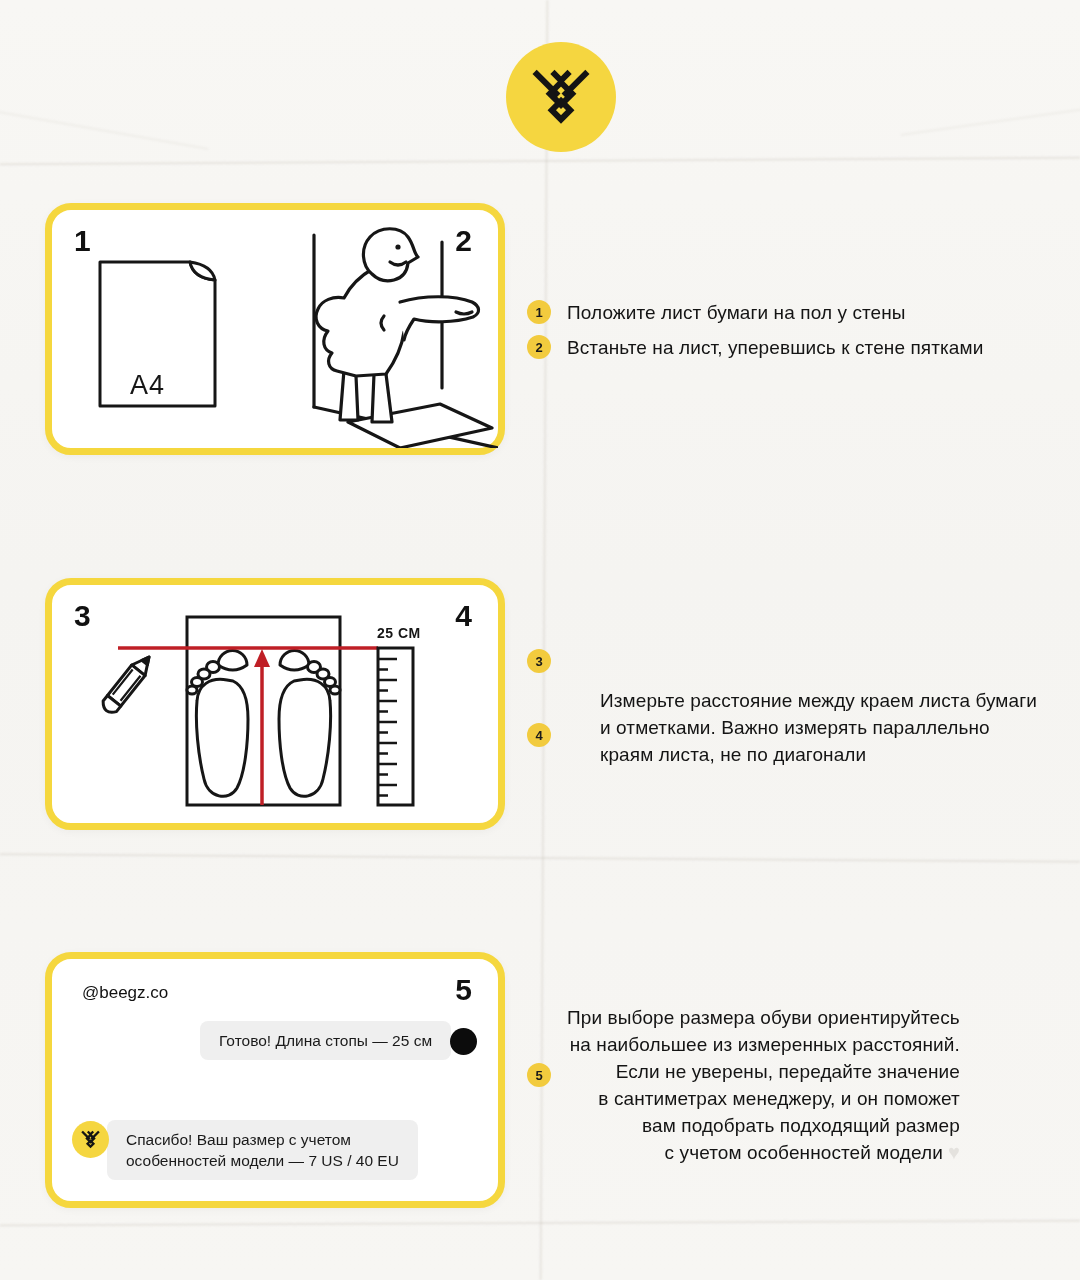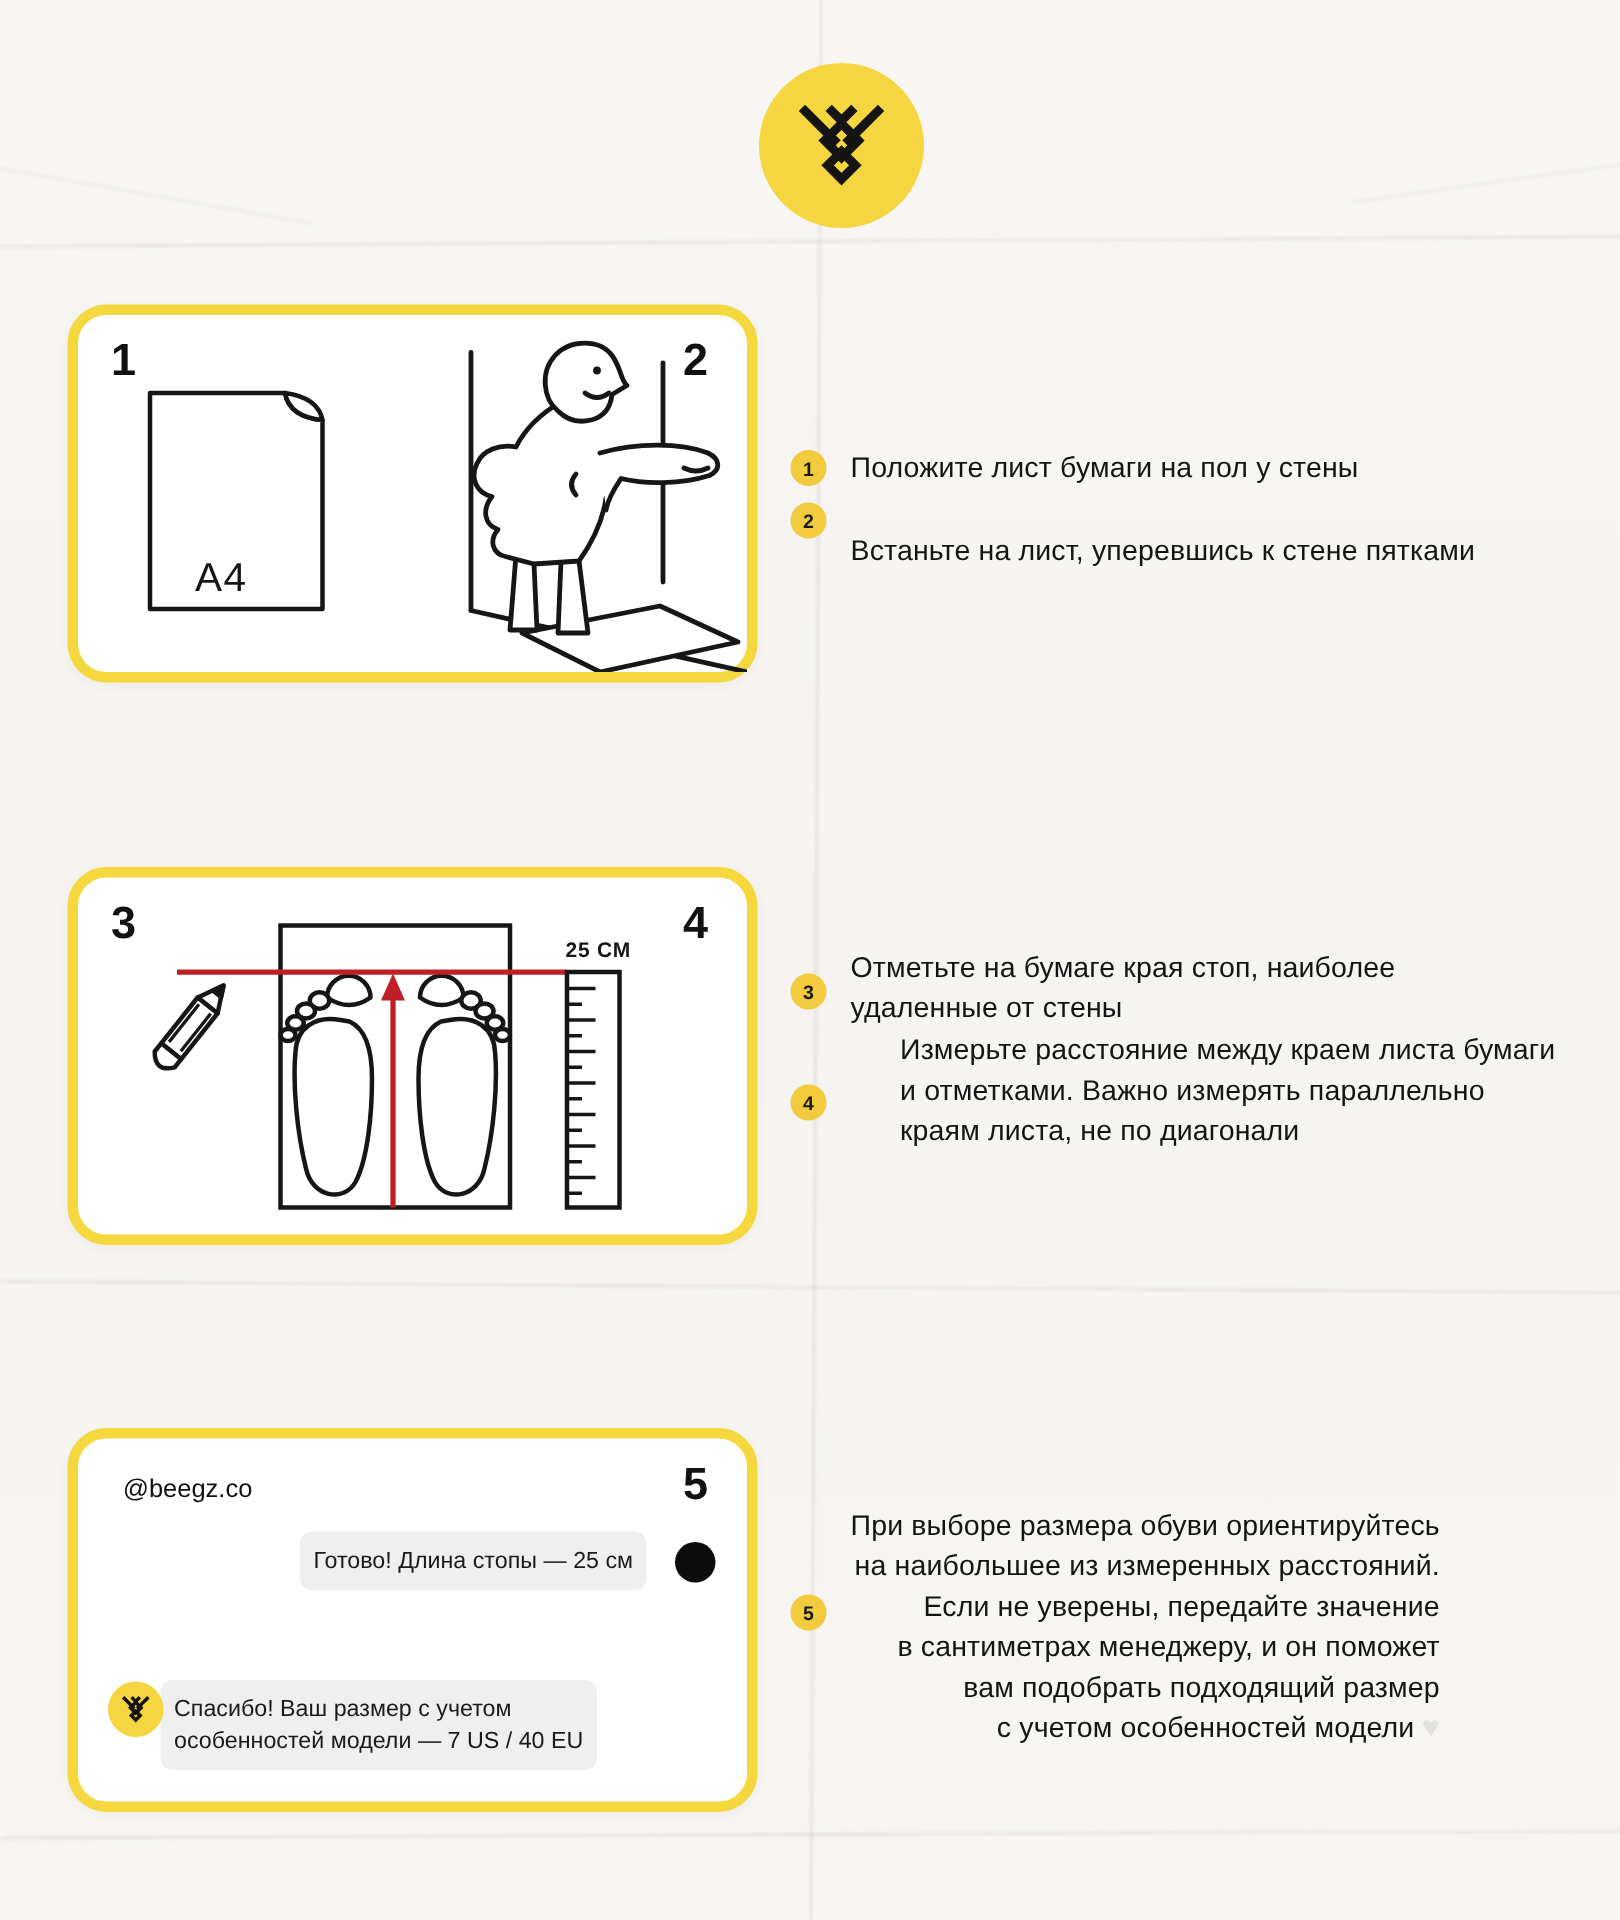--- a/index.html
+++ b/index.html
@@ -43,21 +43,21 @@
   .instr-text{
     position:absolute;left:567px;font-size:19px;line-height:27px;font-weight:500;
     color:#141414;white-space:pre-line;letter-spacing:.1px;
   }
   .heart{color:#e4e2de;font-size:20px;margin-left:5px;}
 
   
   .handle{position:absolute;left:30px;top:24px;font-size:17px;font-weight:500;color:#111;}
   .bubble{
     position:absolute;background:#EFEFEF;border-radius:8px;font-size:15.5px;line-height:21px;
-    color:#1a1a1a;padding:9px 9px;white-space:pre-line;font-weight:500;
+    color:#1a1a1a;padding:9px 19px;white-space:pre-line;font-weight:500;
   }
   .bubble.out{left:148px;top:62px;}
   .bubble.in{left:55px;top:141px;margin-top:20px;}
   .avatar-user{position:absolute;left:398px;top:69px;width:27px;height:27px;border-radius:50%;background:#0c0c0c;}
   .avatar-brand{
     position:absolute;left:20px;top:162px;width:37px;height:37px;border-radius:50%;
     background:#F5D640;display:flex;align-items:center;justify-content:center;
   }
 </style>
 </head>
@@ -118,21 +118,21 @@
     </svg>
   </section>
 
   <div class="instr-badge" style="top:300px;">
       <span>1</span>
     </div>
   <div class="instr-text" style="top:299px;text-align:right;">Положите лист бумаги на пол у стены</div>
   <div class="instr-badge" style="top:335px;">
       <span>2</span>
     </div>
-  <div class="instr-text" style="top:334px;margin-top:20px;">Встаньте на лист, уперевшись к стене пятками</div>
+  <div class="instr-text" style="top:334px;">Встаньте на лист, уперевшись к стене пятками</div>
 
   <section class="panel" id="panel34">
     <span class="corner-num tl">3</span>
     <span class="corner-num tr">4</span>
     <svg class="illus" width="446" height="238" viewBox="0 0 446 238">
 
       <rect x="135" y="32" width="153" height="188" fill="#ffffff" stroke="#161616" stroke-width="3"></rect>
       <g stroke="#161616" stroke-width="3" fill="#ffffff" stroke-linejoin="round">
         <path d="M166 80 A14.5 14.5 0 1 1 195 80 Q181 90 166 80 Z"></path>
         <ellipse cx="161" cy="82" rx="6.5" ry="5.5"></ellipse>
@@ -170,22 +170,20 @@
         <rect x="326" y="63" width="35" height="157" fill="#ffffff" stroke="#161616" stroke-width="3"></rect>
         <path stroke="#161616" stroke-width="2.4" d="M326 74 h19 M326 84.5 h10 M326 95 h19 M326 105.5 h10 M326 116 h19 M326 126.5 h10 M326 137 h19 M326 147.5 h10 M326 158 h19 M326 168.5 h10 M326 179 h19 M326 189.5 h10 M326 200 h19 M326 210.5 h10"></path>
         <text x="325" y="53" font-size="14" font-weight="700" fill="#161616" letter-spacing=".5">25 CM</text>
       </g>
     </svg>
   </section>
 
   <div class="instr-badge" style="top:649px;">
       <span>3</span>
     </div>
-  <div class="instr-text" style="top:632px;">Отметьте на бумаге края стоп, наиболее
-удаленные от стены</div>
   <div class="instr-badge" style="top:723px;">
       <span>4</span>
     </div>
   <div class="instr-text" style="top:687px;margin-left:33px;">Измерьте расстояние между краем листа бумаги
 и отметками. Важно измерять параллельно
 краям листа, не по диагонали</div>
 
   <section class="panel" id="panel5">
     <span class="handle">@beegz.co</span>
     <span class="corner-num tr">5</span>

